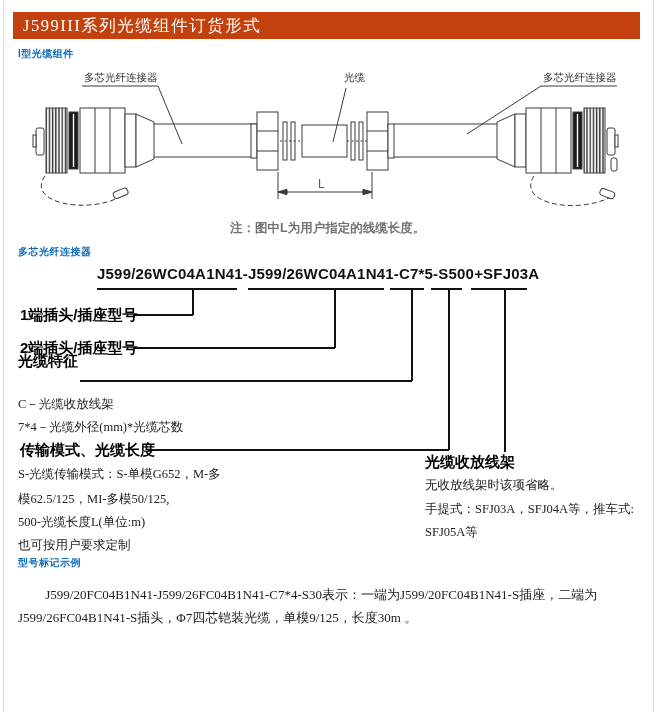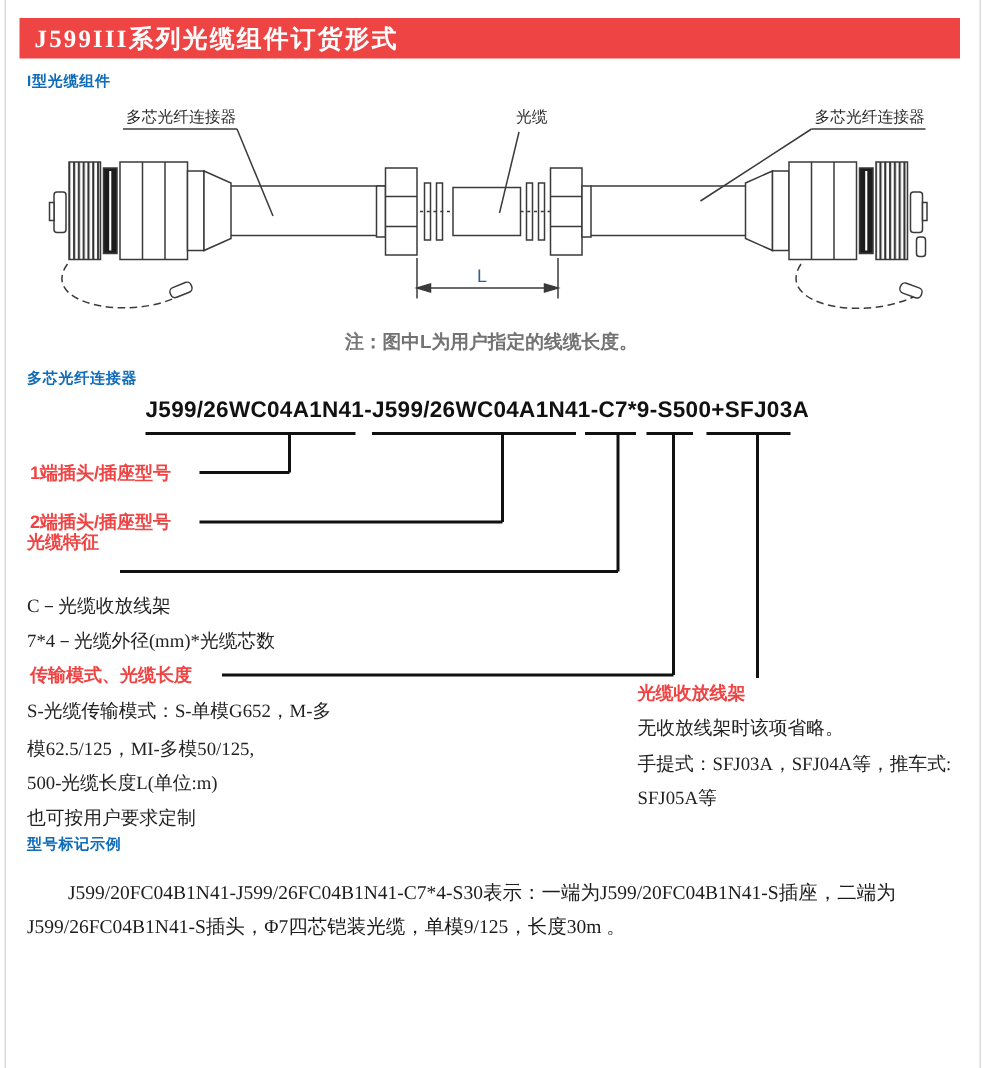--- a/index.html
+++ b/index.html
@@ -25,21 +25,21 @@
   .note{
     font-family:"Liberation Sans","DejaVu Sans",sans-serif;
     font-weight:bold;font-size:12.5px;color:#737373;text-align:right;
   }
   .partnum{
     font-family:"Liberation Sans","DejaVu Sans",sans-serif;
     font-weight:bold;font-size:15px;color:#111;letter-spacing:0.2px;white-space:nowrap;
   }
   .co-label{
     font-family:"Liberation Sans","DejaVu Sans",sans-serif;
-    font-weight:bold;font-size:12px;color:#ef4444;white-space:nowrap;line-height:14px;
+    font-weight:bold;font-size:15px;color:#000000;white-space:nowrap;line-height:14px;
   }
   .co-line{
     font-size:12.5px;color:#222;white-space:nowrap;line-height:15px;
   }
   .examples{
     left:18px;top:584px;width:624px;
     font-size:13px;line-height:22.5px;color:#1c1c1c;
   }
   .examples p{margin:0;text-indent:2.1em;}
   .dlabel{
@@ -47,21 +47,21 @@
     font-size:10.5px;fill:#2b2b2b;
   }
   svg{display:block;}
 </style>
 </head>
 <body>
 
 <div class="edge" style="left:3px;"></div>
 <div class="edge" style="left:653px;"></div>
 
-<div class="abs header-bar" style="background:#ef4444;font-weight:bold;">
+<div class="abs header-bar" style="background:#c2410c;">
   <span class="t">J599III系列光缆组件订货形式</span>
 </div>
 
 <div class="abs sec-title" style="left:18px;top:47px;color:#0F6CB8;">I型光缆组件</div>
 
 <svg class="abs" style="left:0;top:62px;" width="658" height="153" viewBox="0 62 658 153">
   <defs>
     <pattern id="knurl" width="3.2" height="6" patternUnits="userSpaceOnUse">
       <rect width="3.2" height="6" fill="#ffffff"></rect>
       <line x1="1.4" y1="0" x2="1.4" y2="6" stroke="#2f2f2f" stroke-width="1.4"></line>
@@ -132,21 +132,21 @@
   <text x="84" y="81" class="dlabel">多芯光纤连接器</text>
   <text x="344" y="81" class="dlabel">光缆</text>
   <text x="543" y="81" class="dlabel">多芯光纤连接器</text>
   <text x="318" y="188" font-size="12" fill="#35618F" font-family="Liberation Sans, DejaVu Sans, sans-serif">L</text>
 </svg>
 
 <div class="abs note" style="left:230px;top:220px;">注：图中L为用户指定的线缆长度。</div>
 
 <div class="abs sec-title" style="left:18px;top:245px;color:#0F6CB8;">多芯光纤连接器</div>
 
-<div class="abs partnum" style="left:97px;top:265px;">J599/26WC04A1N41-J599/26WC04A1N41-C7*9-S500+SFJ03A</div>
+<div class="abs partnum" style="left:97px;top:265px;">J599/26WC04A1N41-J599/26WC04A1N41-C7*5-S500+SFJ03A</div>
 
 <svg class="abs" style="left:0;top:280px;" width="658" height="180" viewBox="0 280 658 180">
   <g stroke="#111" stroke-width="2" fill="none">
 
     <line x1="97" y1="289" x2="237" y2="289"></line>
     <line x1="248" y1="289" x2="384" y2="289"></line>
     <line x1="390" y1="289" x2="424" y2="289"></line>
     <line x1="431" y1="289" x2="462" y2="289"></line>
     <line x1="471" y1="289" x2="527" y2="289"></line>
 

